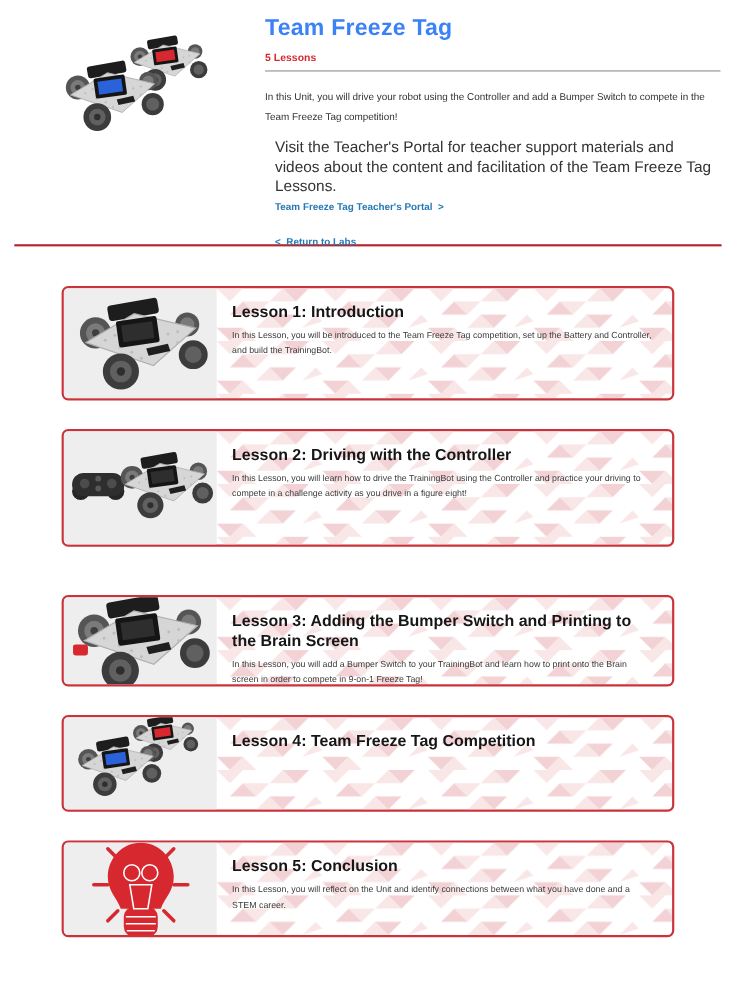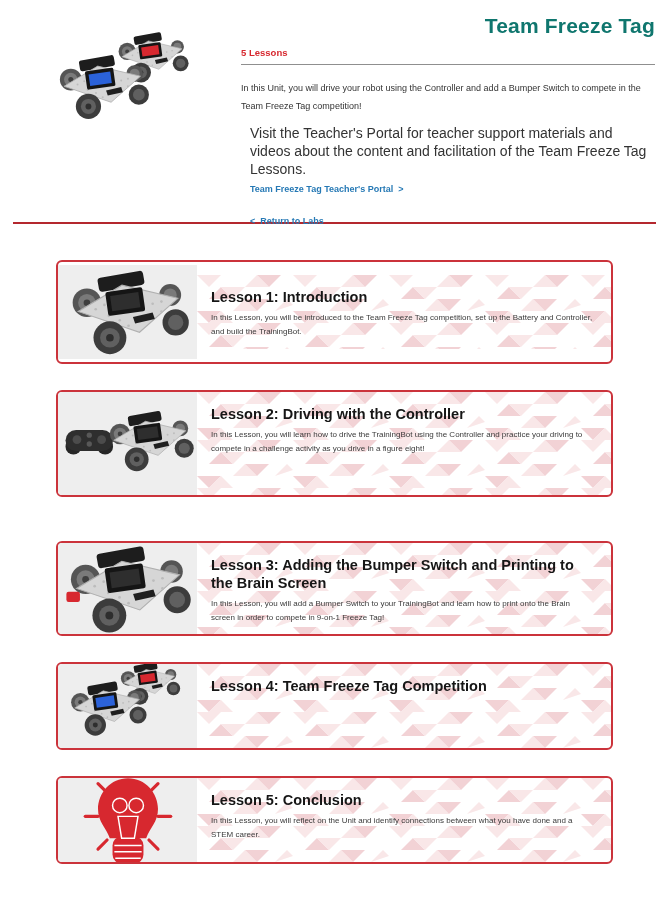--- a/index.html
+++ b/index.html
@@ -13,23 +13,22 @@
   }
 
   
   .unit-header { position: relative; height: 222px; }
   .unit-hero {
     position: absolute; left: 52px; top: 24px;
     width: 150px; height: 120px;
   }
   .unit-info { margin-left: 241px; margin-right: 14px; padding-top: 14px; }
   .unit-title {
-    color: #0f766e; font-size: 21px; font-weight: bold;
+    color: #3b82f6; font-size: 21px; font-weight: bold;
     letter-spacing: 0.2px;
-    text-align: right;
   }
   .lesson-count {
     color: #d7282f; font-size: 9.5px; font-weight: bold;
     margin-top: 9px;
   }
   .thin-rule { border: 0; border-top: 1px solid #8f8f8f; margin-top: 6px; }
   .unit-desc {
     margin-top: 14px; font-size: 9px; line-height: 18px; color: #333;
   }
   .unit-note {
@@ -75,22 +74,22 @@
   .card-title {
     position: relative; z-index: 1;
     font-size: 14.5px; font-weight: bold; color: #161616;
     line-height: 18px; margin-top: 3px;
   }
   .card-desc {
     position: relative; z-index: 1;
     font-size: 8px; line-height: 14px; color: #3a3a3a;
     margin-top: 5px; max-width: 385px;
   }
-  .h104 { height: 104px; align-items: center; } .h107 { height: 107px; }
-  .h111 { height: 95px; margin-top: 44px; } .h112 { height: 88px; }
+  .h104 { height: 104px; } .h107 { height: 107px; }
+  .h111 { height: 83px; margin-top: 44px; } .h112 { height: 88px; }
 
   .hidden-defs { position: absolute; width: 0; height: 0; overflow: hidden; }
 </style>
 </head>
 <body>
 
 <svg class="hidden-defs" aria-hidden="true">
   <defs>
     <pattern id="tri" width="96" height="48" patternUnits="userSpaceOnUse">
       <polygon points="0,0 24,0 12,12" fill="#f9e7e8"></polygon>

